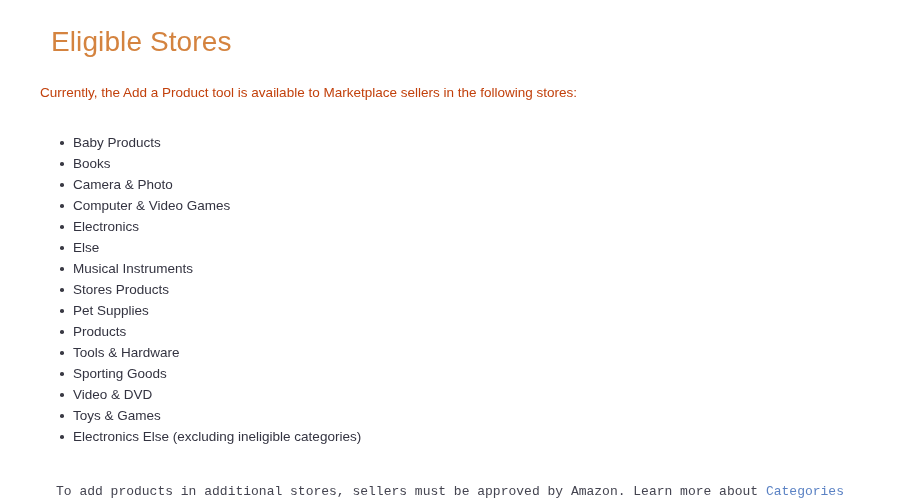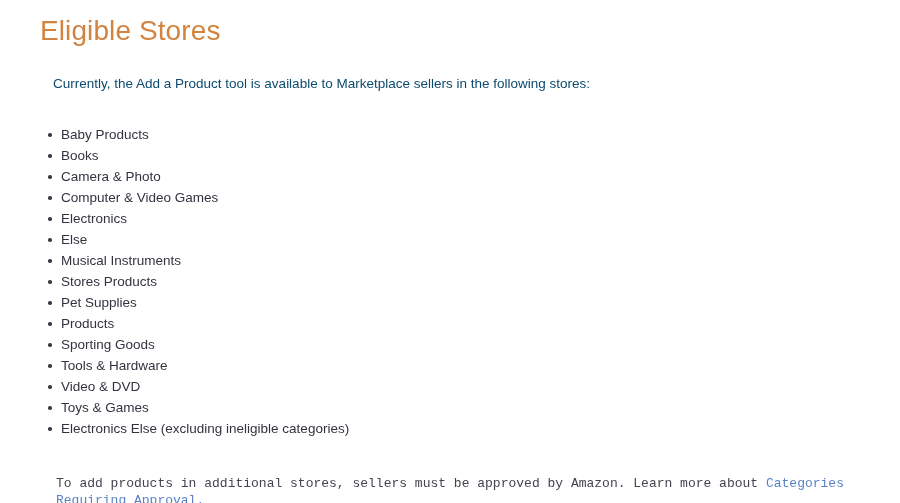--- a/index.html
+++ b/index.html
@@ -16,40 +16,40 @@
   }
   .page {
     position: relative;
     width: 900px;
     height: 503px;
     background: #ffffff;
     box-sizing: border-box;
     padding: 0 40px;
   }
   .page-title {
-    margin: 0;
+    margin: 11px;
     padding-top: 14px;
     font-size: 28px;
     font-weight: normal;
     line-height: 34px;
     letter-spacing: 0.1px;
     color: #d4833f;
     font-family: "Liberation Sans", sans-serif;
   }
   .intro-text {
-    margin: 13px;
+    margin: 0;
     padding-top: 14px;
     font-size: 13.5px;
     line-height: 17px;
-    color: #0c4a6e;
+    color: #c2410c;
     font-family: "Liberation Sans", sans-serif;
   }
   .stores-list {
     list-style: none;
-    margin: 0;
+    margin: 12px;
     padding: 0;
     padding-top: 19px;
   }
   .store-item {
     position: relative;
     font-size: 13.5px;
     line-height: 21px;
     height: 21px;
     color: #333340;
     padding-left: 21px;
@@ -124,25 +124,25 @@
     <li class="store-item">
       <span class="bullet-icon"></span>
       <span>Pet Supplies</span>
     </li>
     <li class="store-item">
       <span class="bullet-icon"></span>
       <span>Products</span>
     </li>
     <li class="store-item">
       <span class="bullet-icon"></span>
-      <span>Sporting Goods</span>
+      <span>Tools &amp; Hardware</span>
     </li>
     <li class="store-item">
       <span class="bullet-icon"></span>
-      <span>Tools &amp; Hardware</span>
+      <span>Sporting Goods</span>
     </li>
     <li class="store-item">
       <span class="bullet-icon"></span>
       <span>Video &amp; DVD</span>
     </li>
     <li class="store-item">
       <span class="bullet-icon"></span>
       <span>Toys &amp; Games</span>
     </li>
     <li class="store-item">

